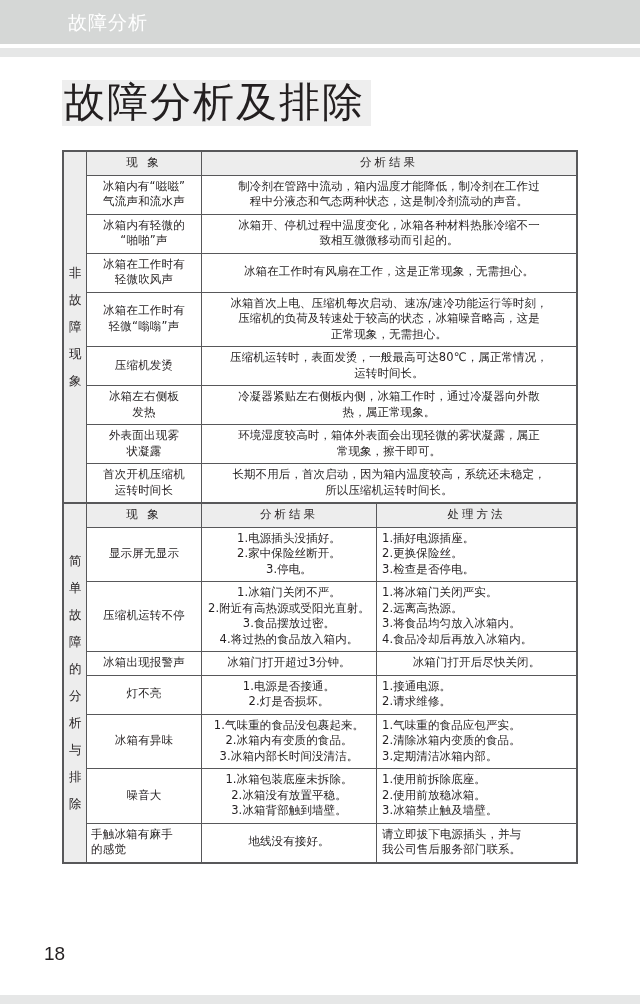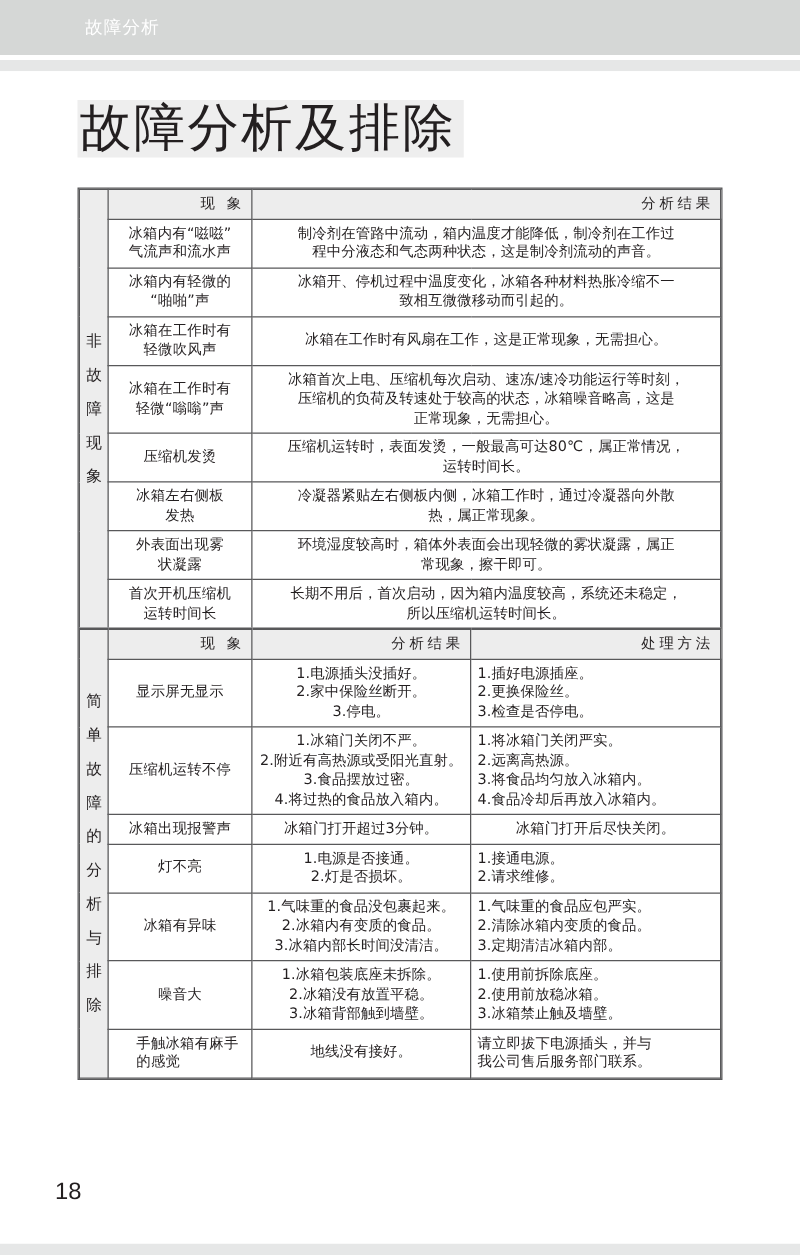--- a/index.html
+++ b/index.html
@@ -23,21 +23,21 @@
     top: 0;
     width: 640px;
     height: 44px;
     background: #d5d7d6;
     box-sizing: border-box;
   }
   .header-title {
     position: absolute;
     left: 68px;
     top: 9px;
-    font-size: 14px;
+    font-size: 19px;
     line-height: 26px;
     color: #ffffff;
     letter-spacing: 1px;
     font-weight: 400;
   }
   .header-rule {
     position: absolute;
     left: 0;
     top: 44px;
     width: 640px;
@@ -117,40 +117,40 @@
     line-height: 27px;
     letter-spacing: 0;
     color: #231f20;
     text-align: center;
     white-space: pre-line;
   }
 
   
   td.col-head {
     background: #ededed;
-    text-align: right;
+    text-align: center;
     font-size: 14px;
     line-height: 20px;
     letter-spacing: 3px;
     padding: 9px 2px 10px 2px;
     font-weight: 400;
   }
 
   
   td.phenom {
     width: 115px;
     text-align: center;
     font-size: 11.5px;
     line-height: 15px;
     letter-spacing: 0.2px;
     padding: 3px 3px 4px 3px;
   }
   td.phenom.lead {
     text-align: left;
-    padding-left: 22px;
+    padding-left: 4px;
   }
 
   
   td.analysis {
     text-align: center;
     letter-spacing: 0.1px;
   }
   td.method {
     width: 200px;
     text-align: left;

